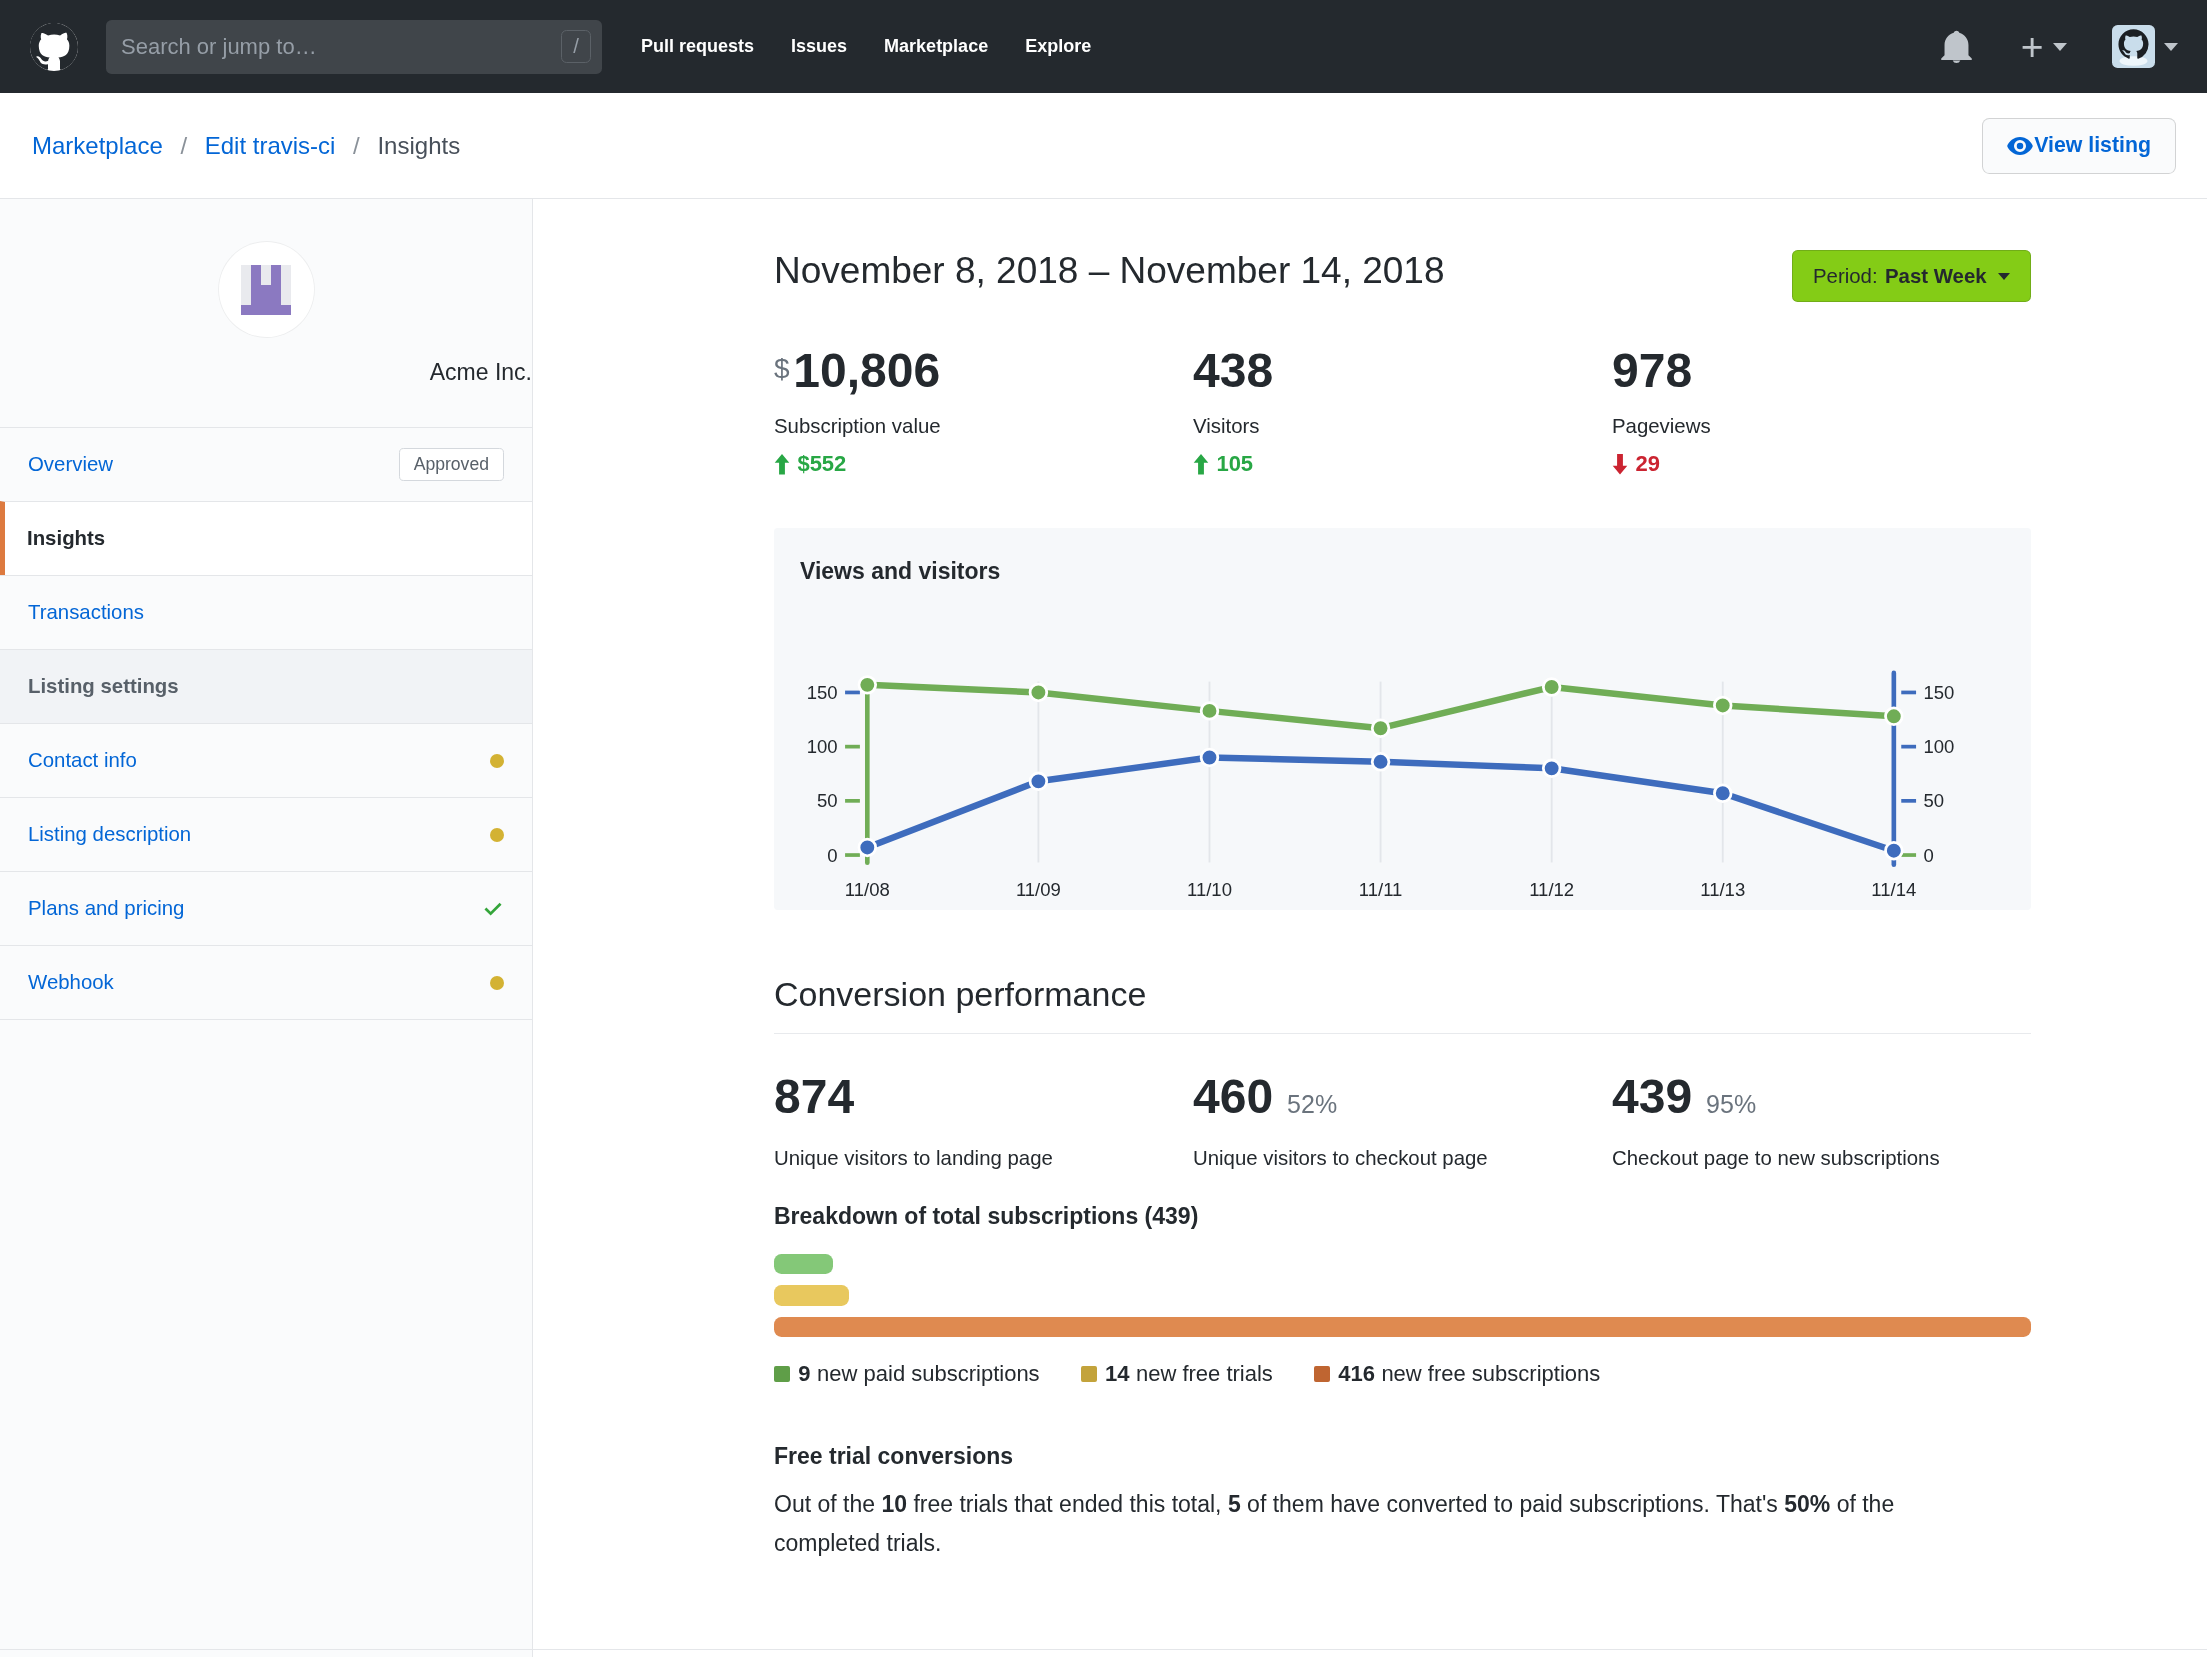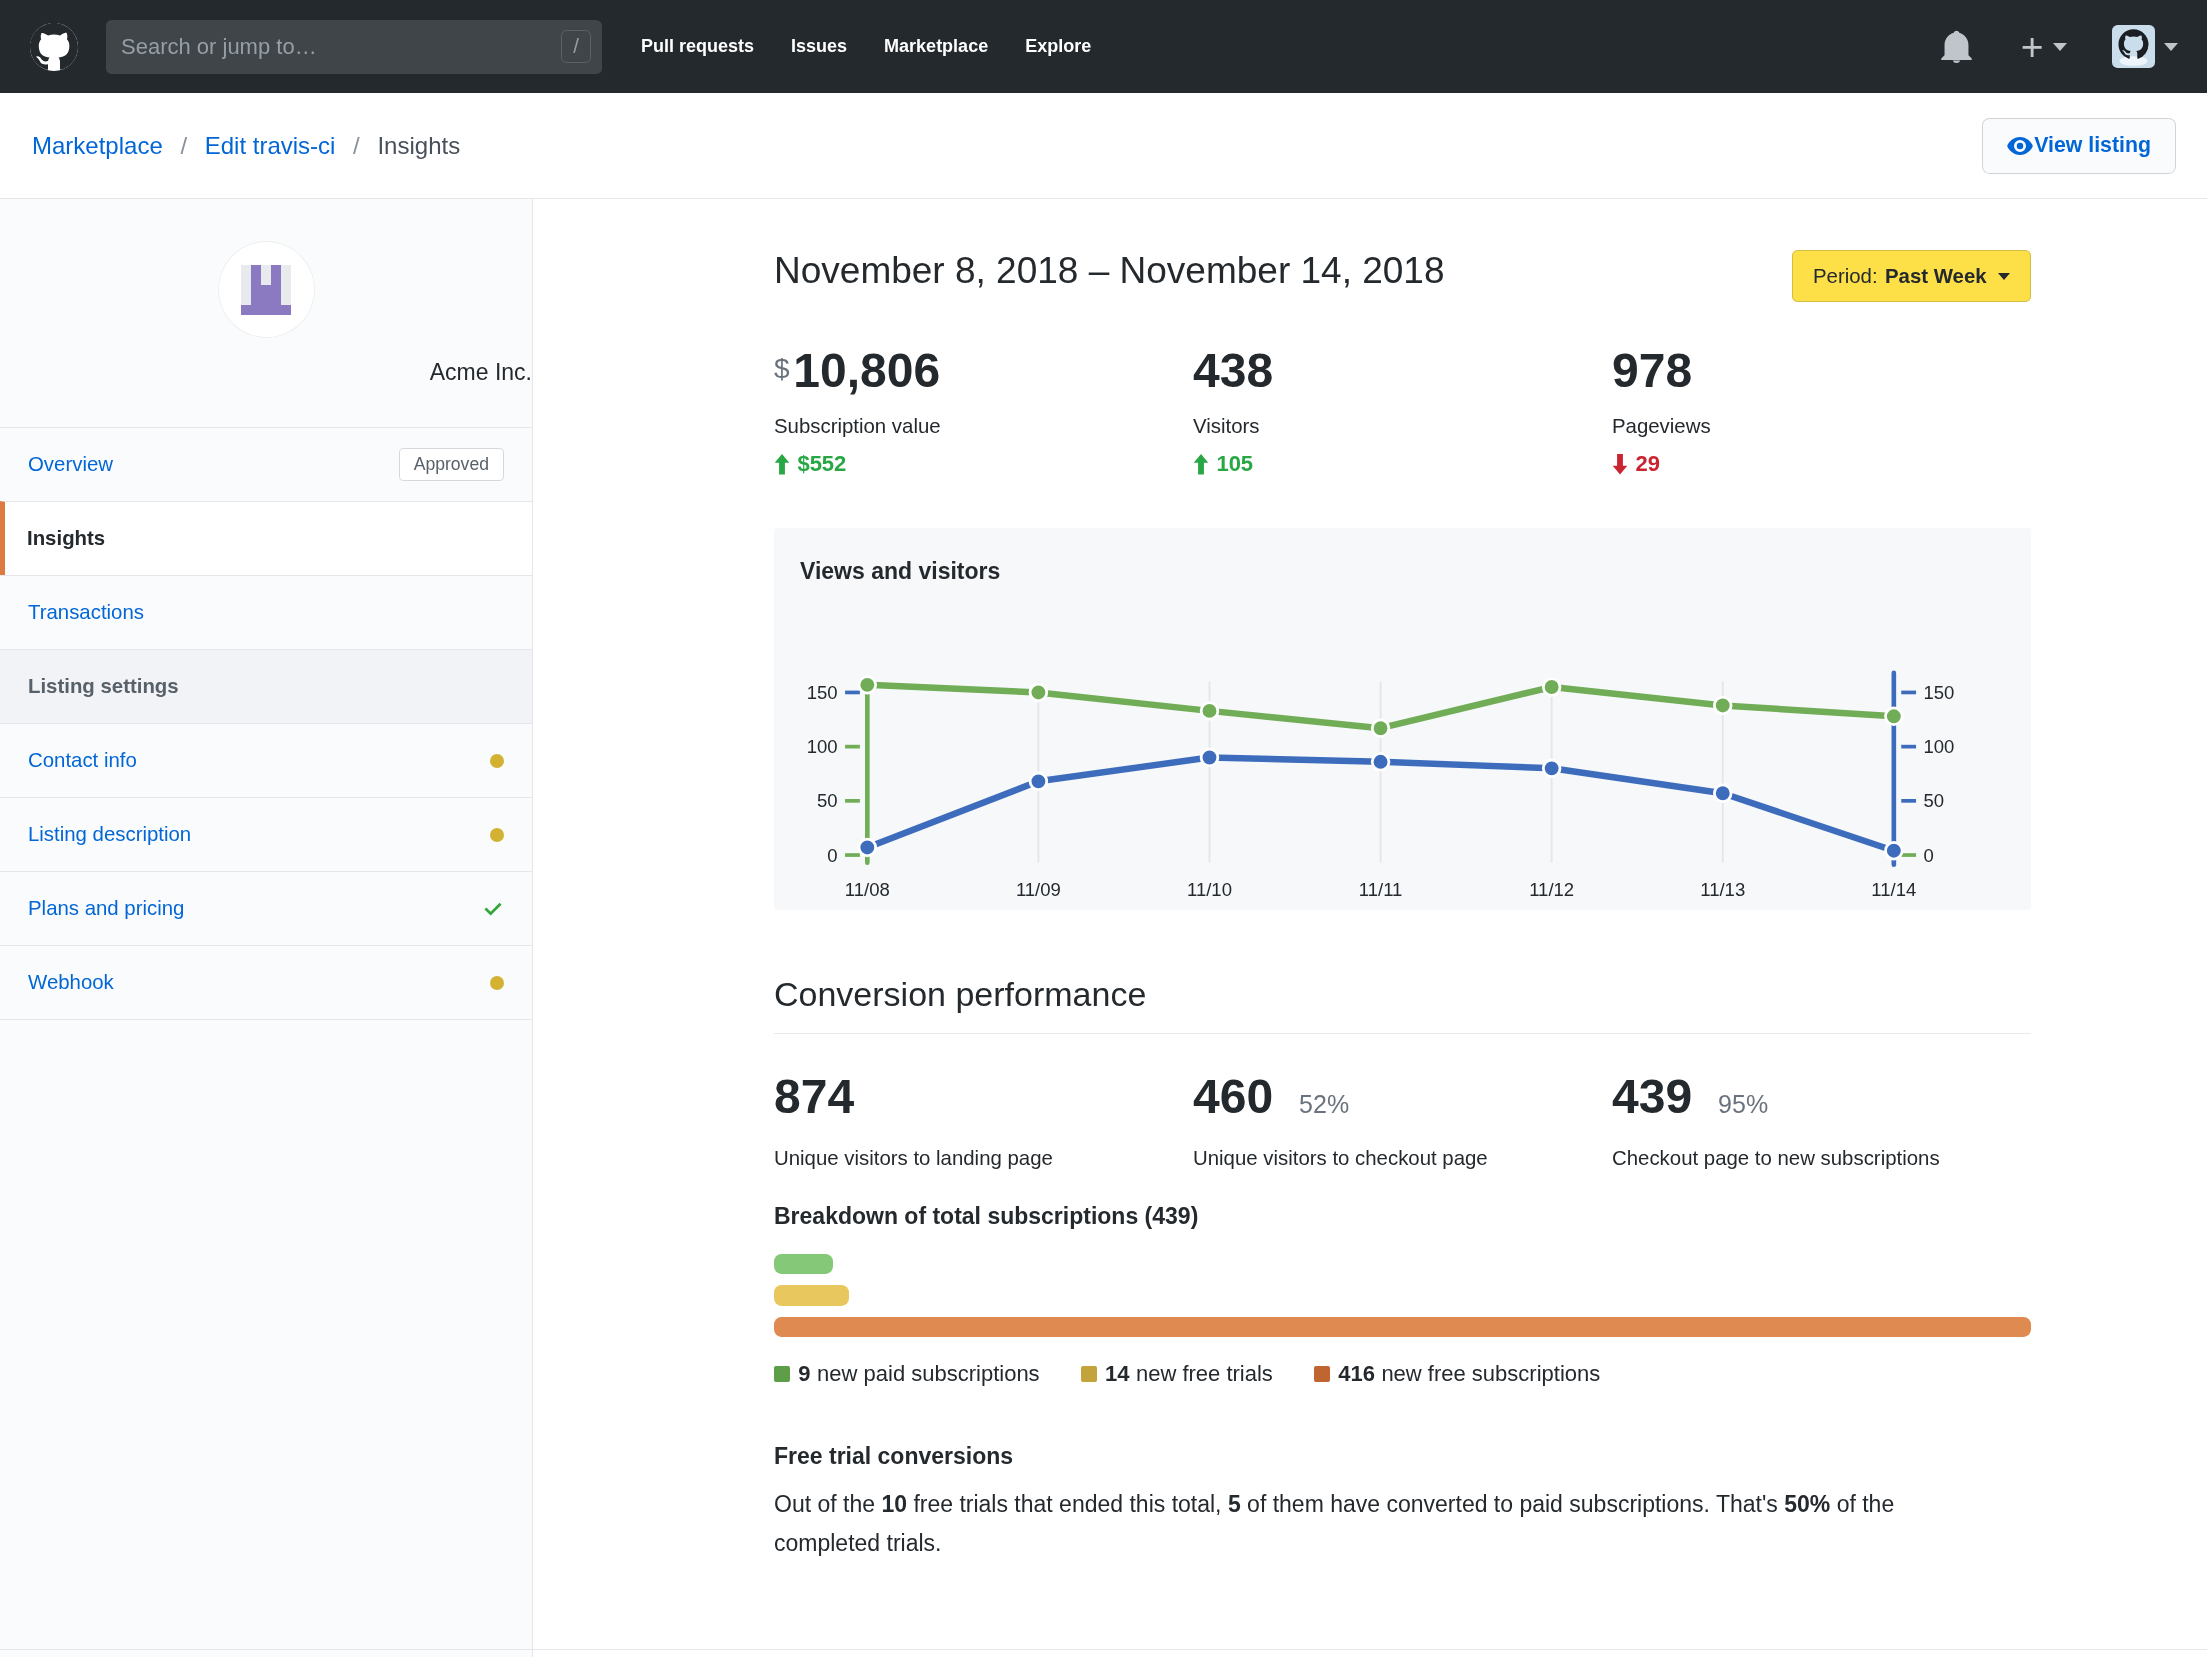--- a/index.html
+++ b/index.html
@@ -61,21 +61,21 @@
   .badge { margin-left:auto; border:1.9px solid #d4d8dd; border-radius:4.6px; background:#fff;
     padding:4.6px 14px; font-size:17.6px; color:#586069; }
   .dot { margin-left:auto; width:14px; height:14px; border-radius:50%; background:var(--pending-dot); }
   .check { margin-left:auto; width:22px; height:22px; fill:var(--done-check); }
 
   
   .main { flex:1; background:#fff; padding:51px 216px 0 241px; }
   .daterow { display:flex; align-items:flex-start; }
   .date-title { font-size:37px; font-weight:400; color:#24292e; }
   .period-btn { margin-left:auto; height:52px; display:flex; align-items:center; padding:0 20.4px;
-    background:#fde047; border:1.9px solid rgba(27,31,35,.18); border-radius:5.6px; font-size:20.4px;
+    background:#84cc16; border:1.9px solid rgba(27,31,35,.18); border-radius:5.6px; font-size:20.4px;
     color:#24292e; cursor:pointer; }
   .period-btn b { margin-left:7.4px; }
   .period-btn .pcaret { width:0;height:0;border-left:6.5px solid transparent;border-right:6.5px solid transparent;
     border-top:7.4px solid #24292e; margin-left:11px; }
 
   .stats { display:flex; margin-top:45px; }
   .stat { width:419px; }
   .stat-value { font-size:48px; font-weight:600; line-height:1; }
   .stat-value .cur { font-size:28px; color:#6a737d; font-weight:400; vertical-align:9.3px; margin-right:3.7px; }
   .stat-label { margin-top:20.4px; font-size:20.4px; }
@@ -90,21 +90,21 @@
     padding:30px 26px 0; }
   .chart-title { font-size:23px; font-weight:bold; }
   .chart-panel svg { display:block; margin-top:5.6px; width:1163px; height:315px; }
   .chart-panel svg text.tick { font-size:20px; fill:#24292e; font-family:"Liberation Sans","DejaVu Sans",sans-serif; }
 
   .conv-head { margin-top:65px; font-size:34px; font-weight:400; padding-bottom:18.6px;
     border-bottom:1.9px solid #e8eaed; }
   .conv-stats { display:flex; margin-top:39px; }
   .conv-stat { width:419px; }
   .conv-value { font-size:48px; font-weight:600; line-height:1; }
-  .conv-pct { font-size:25px; color:#6a737d; font-weight:400; margin-left:26px; }
+  .conv-pct { font-size:25px; color:#6a737d; font-weight:400; margin-left:14px; }
   .conv-label { margin-top:26px; font-size:20.4px; }
 
   .bd-head { margin-top:33px; font-size:23px; font-weight:bold; }
   .bars { margin-top:24px; }
   .bar { height:20.4px; border-radius:7.4px; margin-bottom:11px; }
   .legend { display:flex; gap:41px; margin-top:24px; font-size:22px; align-items:center; }
   .legend-item { display:flex; align-items:center; }
   .legend-item .sq { width:16px; height:16px; border-radius:1.9px; margin-right:8.3px; }
   .legend-item .lbl { margin-left:6.5px;text-align:center; }
 

